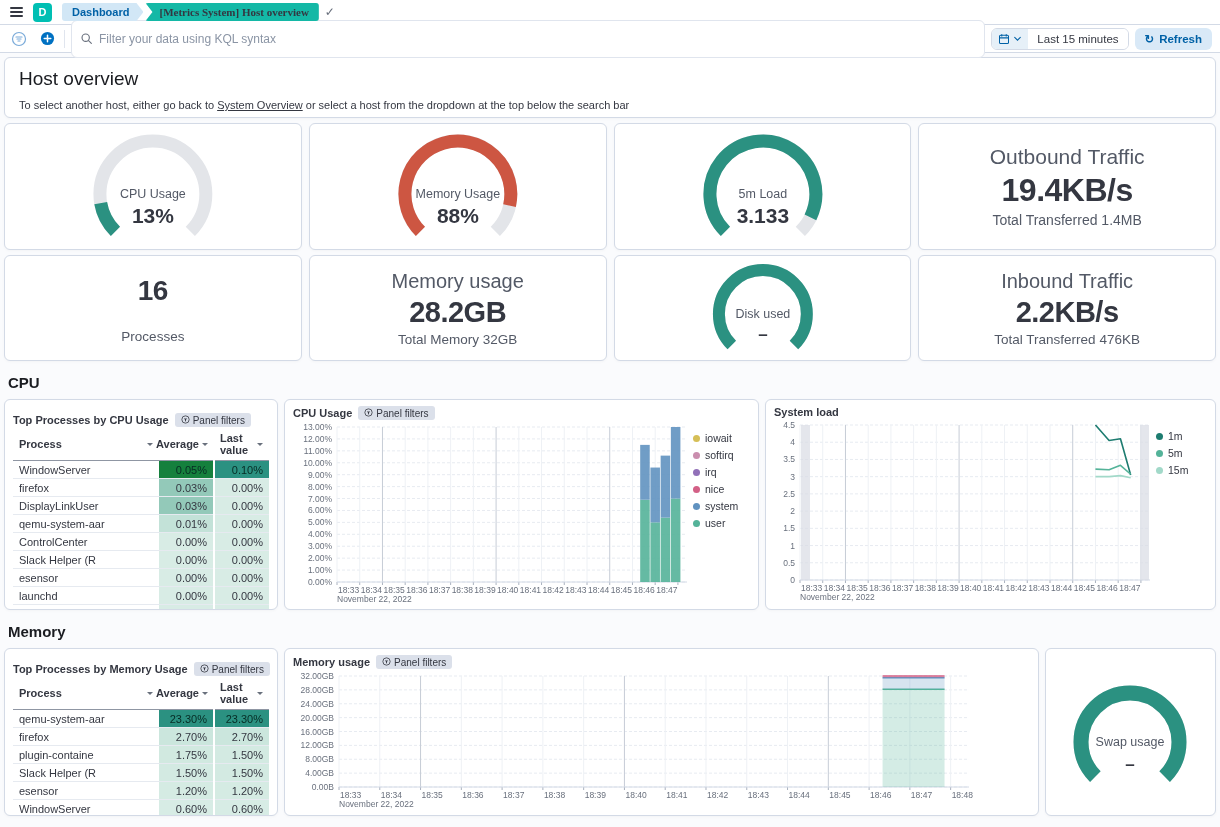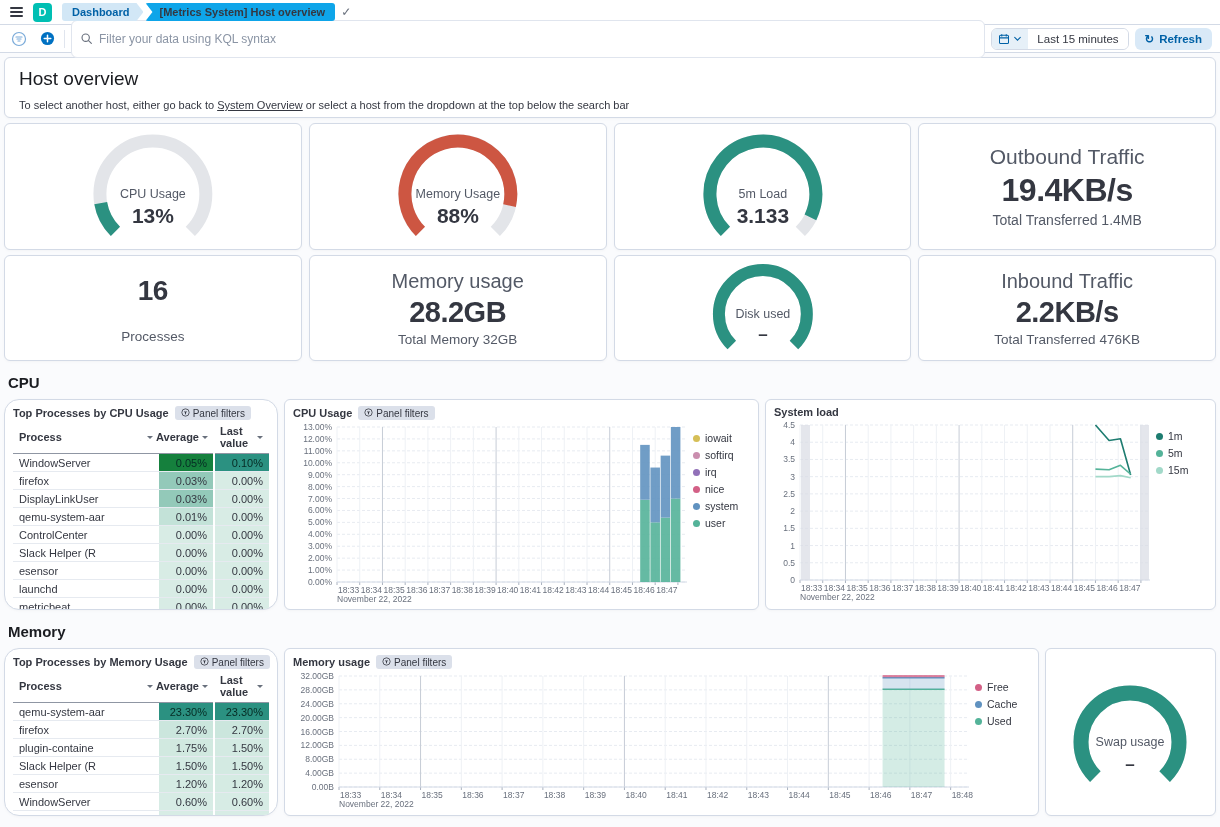--- a/index.html
+++ b/index.html
@@ -10,22 +10,22 @@
   .topbar { height:25px; background:#fff; border-bottom:1px solid #d3dae6;
     display:flex; align-items:center; padding:0 10px; gap:10px; }
   .hamburger { display:flex; flex-direction:column; gap:2.5px; cursor:pointer; }
   .hamburger span { width:13px; height:1.8px; background:#343741; border-radius:1px; }
   .space-avatar { width:19px; height:19px; border-radius:4px; background:#00bfb3; color:#fff;
     font-size:11px; font-weight:700; display:flex; align-items:center; justify-content:center; }
   .crumbs { display:flex; align-items:center; gap:2px; }
   .crumb { font-size:11px; font-weight:700; height:18px; display:flex; align-items:center; }
   .crumb.first { background:#d2e7f6; color:#0061a6; padding:0 14px 0 10px;
     clip-path:polygon(0 0, calc(100% - 7px) 0, 100% 50%, calc(100% - 7px) 100%, 0 100%); border-radius:3px; }
-  .crumb.last { background:#0ea5e9; color:#343741; padding:0 10px 0 14px;
-    clip-path:polygon(0 0, 100% 0, 100% 100%, 0 100%, 7px 50%); border-radius:3px; }
+  .crumb.last { background:#14b8a6; color:#343741; padding:0 10px 0 14px;
+    clip-path:polygon(0 0, 100% 0, 100% 100%, 0 100%, 7px 50%); border-radius:3px;font-family:Liberation Serif, serif; }
   .check { color:#69707d; font-size:12px; margin-left:4px; }
   .top-actions { margin-left:auto; display:flex; align-items:center; gap:18px; }
   .top-link { color:#0061a6; font-size:12px; font-weight:600; text-decoration:none; cursor:pointer; }
   .edit-btn { background:#0071c2; color:#fff; border:none; border-radius:4px; height:20px;
     padding:0 12px; font-size:11px; font-weight:700; display:flex; align-items:center; gap:5px; cursor:pointer; }
 
   
   .filterbar { height:28px; background:#fff; border-bottom:1px solid #d3dae6;
     display:flex; align-items:center; padding:0 8px; gap:6px; }
   .icon-btn { width:22px; height:22px; display:flex; align-items:center; justify-content:center;
@@ -78,21 +78,21 @@
   .badge { background:#dbe0ea; border-radius:3px; padding:1.5px 6px; font-size:10px; font-weight:500;
     color:#343741; display:inline-flex; align-items:flex-start; gap:3px; cursor:pointer; white-space:nowrap; }
   .chart-body { flex:1; display:flex; }
   .legend { display:flex; flex-direction:column; gap:5px; padding-top:10px; font-size:10.5px; color:#343741; }
   .lg-item { display:flex; align-items:center; gap:5px; cursor:pointer; white-space:nowrap; }
   .lg-item .dot { width:7px; height:7px; border-radius:50%; flex:0 0 auto; }
   .tick { font-size:8.5px; fill:#69707d; }
   .xdate { font-size:8.5px; fill:#69707d; }
 
   
-  .tbl-panel { padding:6px 8px; display:flex; flex-direction:column; overflow:hidden;border-radius:15px; }
+  .tbl-panel { padding:13px 8px; display:flex; flex-direction:column; overflow:hidden; }
   table { width:100%; border-collapse:collapse; font-size:11px; table-layout:fixed; }
   th { text-align:left; font-weight:700; color:#343741; padding:3px 6px 4px;
     border-bottom:1px solid #8f96a3; cursor:pointer; }
   th .hwrap { display:flex; align-items:center; justify-content:space-between; }
   th.num .hwrap { justify-content:flex-end; gap:3px; }
   .chev { width:0; height:0; border:3px solid transparent; border-top-color:#69707d; margin-top:3px; }
   td { padding:2.5px 6px; border-bottom:1px solid #e6eaf0; color:#343741;
     white-space:nowrap; overflow:hidden; }
   td.num { text-align:right; }
   col.c-avg, col.c-last { width:55px; }
@@ -709,34 +709,20 @@
             <text x="658.6504854368932" y="127" class="tick">18:48</text>
             <text x="46" y="136" class="xdate">November 22, 2022</text>
             <line x1="46" x2="676" y1="116" y2="116" stroke="#d3dae6"></line>
             <rect x="589.5533980582525" y="18.181250000000006" width="61.98058252427177" height="97.81875" fill="#54b399" fill-opacity="0.25"></rect>
             <line x1="589.5533980582525" x2="651.5339805825242" y1="18.181250000000006" y2="18.181250000000006" stroke="#54b399" stroke-width="1.5"></line>
             <rect x="589.5533980582525" y="6.734375" width="61.98058252427177" height="11.446875000000006" fill="#6092c0" fill-opacity="0.25"></rect>
             <line x1="589.5533980582525" x2="651.5339805825242" y1="6.734375" y2="6.734375" stroke="#6092c0" stroke-width="1.5"></line>
             <rect x="589.5533980582525" y="5" width="61.98058252427177" height="1.734375" fill="#d36086" fill-opacity="0.25"></rect>
             <line x1="589.5533980582525" x2="651.5339805825242" y1="5" y2="5" stroke="#d36086" stroke-width="1.5"></line>
           </svg>
-        <div class="legend">
-            <div class="lg-item">
-              <span class="dot" style="background: rgb(211, 96, 134);"></span>
-              <span>Free</span>
-            </div>
-            <div class="lg-item">
-              <span class="dot" style="background: rgb(96, 146, 192);"></span>
-              <span>Cache</span>
-            </div>
-            <div class="lg-item">
-              <span class="dot" style="background: rgb(84, 179, 153);"></span>
-              <span>Used</span>
-            </div>
-          </div>
       </div>
     </div>
 
     <div class="panel gauge-panel">
       <svg viewBox="0 0 169 164">
           <path d="M 49.35176772185916 126.64823227814082 A 49 49 0 1 1 118.64823227814082 126.64823227814082" fill="none" stroke="#e3e5e9" stroke-width="15"></path>
           <path d="M 49.35176772185916 126.64823227814082 A 49 49 0 1 1 118.64823227814082 126.64823227814082" fill="none" stroke="#2b9181" stroke-width="15"></path>
           <text x="84" y="96" text-anchor="middle" class="g-label" font-size="12.5">Swap usage</text>
           <text x="84" y="120" text-anchor="middle" class="g-value" font-size="17">–</text>
         </svg>

